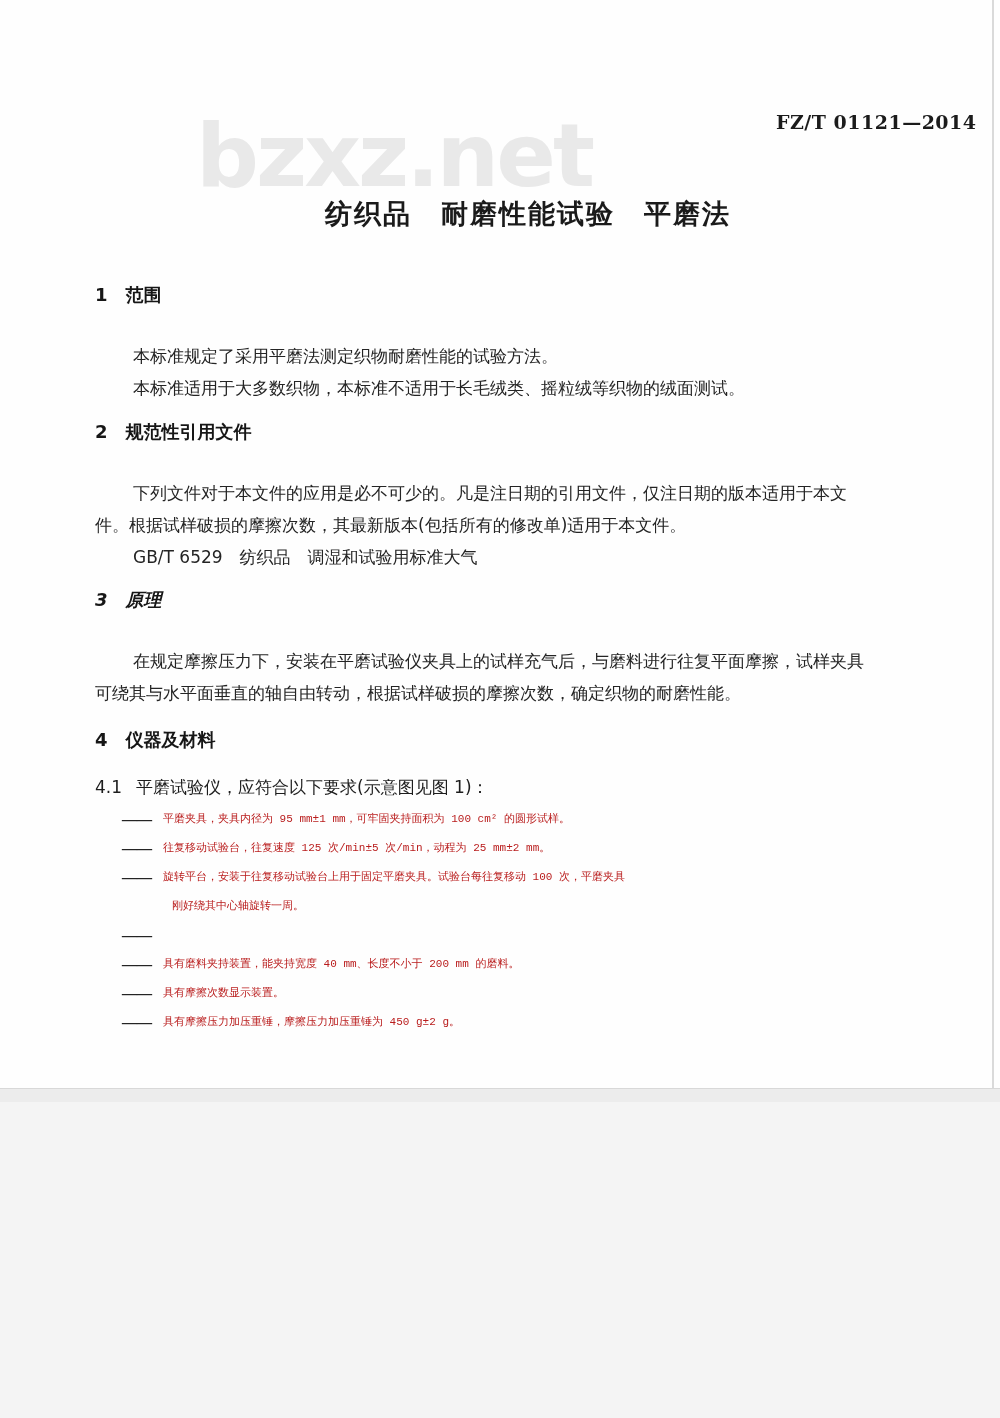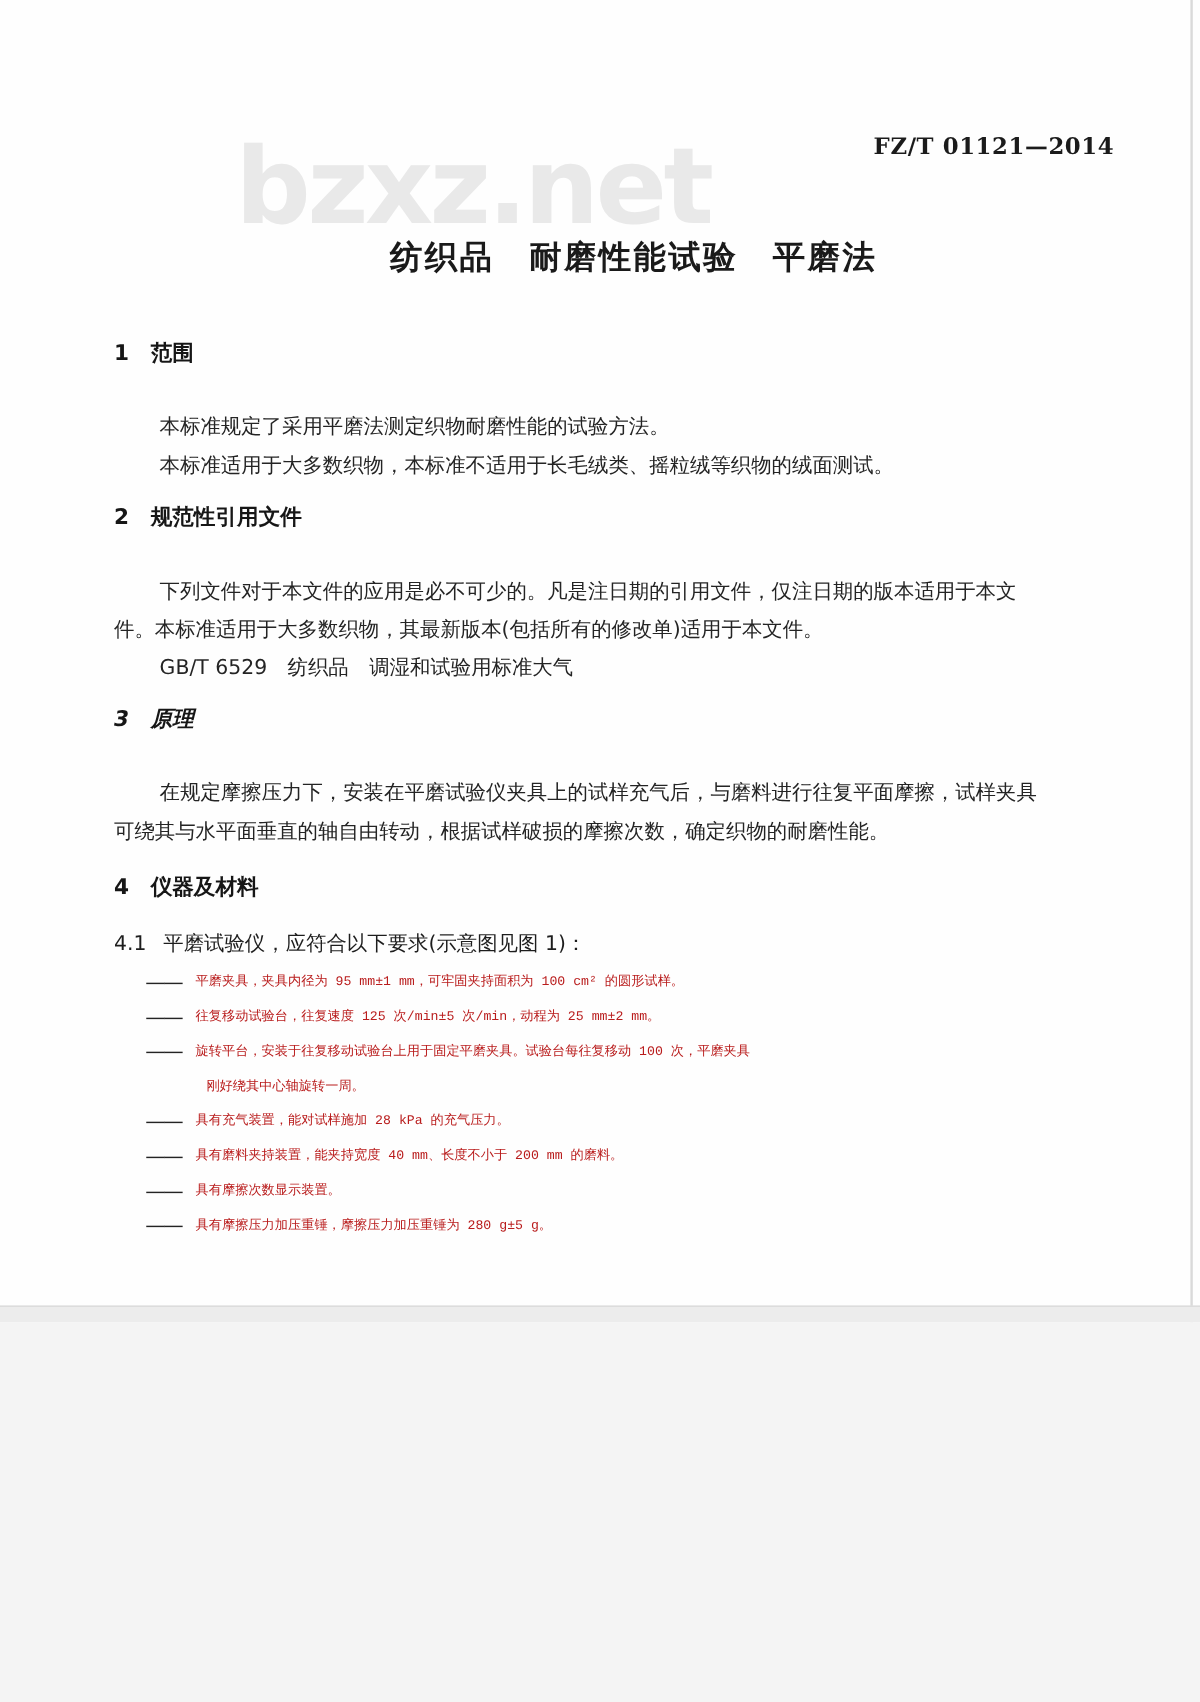--- a/index.html
+++ b/index.html
@@ -20,21 +20,21 @@
     font-size: 88px;
     font-weight: bold;
     letter-spacing: -3px;
     color: #e9e9e9;
     line-height: 1;
     user-select: none;
   }
   .doc-code {
     position: absolute;
     top: 111px;
-    left: 728px;
+    left: 776px;
     font-family: "DejaVu Serif", serif;
     font-weight: bold;
     font-size: 19px;
     color: #1b1b1b;
     letter-spacing: 0.5px;
     white-space: nowrap;
   }
   .title {
     position: absolute;
     top: 196px;
@@ -137,21 +137,21 @@
     <div class="para">
       <div class="line ind">本标准规定了采用平磨法测定织物耐磨性能的试验方法。</div>
       <div class="line ind">本标准适用于大多数织物，本标准不适用于长毛绒类、摇粒绒等织物的绒面测试。</div>
     </div>
 
     <div class="sec-heading h2">
       <span class="sec-num">2</span><span class="sec-text">规范性引用文件</span>
     </div>
     <div class="para">
       <div class="line ind">下列文件对于本文件的应用是必不可少的。凡是注日期的引用文件，仅注日期的版本适用于本文</div>
-      <div class="line">件。本标准适用于大多数织物，其最新版本(包括所有的修改单)适用于本文件。</div>
+      <div class="line">件。根据试样破损的摩擦次数，其最新版本(包括所有的修改单)适用于本文件。</div>
       <div class="line ind">GB/T 6529　纺织品　调湿和试验用标准大气</div>
     </div>
 
     <div class="sec-heading h3">
       <span class="sec-num">3</span><span class="sec-text">原理</span>
     </div>
     <div class="para">
       <div class="line ind">在规定摩擦压力下，安装在平磨试验仪夹具上的试样充气后，与磨料进行往复平面摩擦，试样夹具</div>
       <div class="line">可绕其与水平面垂直的轴自由转动，根据试样破损的摩擦次数，确定织物的耐磨性能。</div>
     </div>
@@ -183,43 +183,40 @@
       <div class="bullet">
         <span class="dash">——</span>
         <div class="bt">
           <div class="bl">旋转平台，安装于往复移动试验台上用于固定平磨夹具。试验台每往复移动 100 次，平磨夹具</div>
           <div class="bl cont">刚好绕其中心轴旋转一周。</div>
         </div>
       </div>
 
       <div class="bullet">
         <span class="dash">——</span>
-        <div class="bt">
-            <div class="bl">具有充气装置，能对试样施加 28 kPa 的充气压力。</div>
-          </div>
       </div>
 
       <div class="bullet">
         <span class="dash">——</span>
         <div class="bt">
             <div class="bl">具有磨料夹持装置，能夹持宽度 40 mm、长度不小于 200 mm 的磨料。</div>
           </div>
       </div>
 
       <div class="bullet">
         <span class="dash">——</span>
         <div class="bt">
             <div class="bl">具有摩擦次数显示装置。</div>
           </div>
       </div>
 
       <div class="bullet">
         <span class="dash">——</span>
         <div class="bt">
-            <div class="bl">具有摩擦压力加压重锤，摩擦压力加压重锤为 280 g±5 g。</div>
+            <div class="bl">具有摩擦压力加压重锤，摩擦压力加压重锤为 450 g±2 g。</div>
           </div>
       </div>
 
     </div>
   </div>
 
   <div class="page-number">1</div>
 
   <div class="edge-line"></div>
   <div class="bottom-strip"></div>

